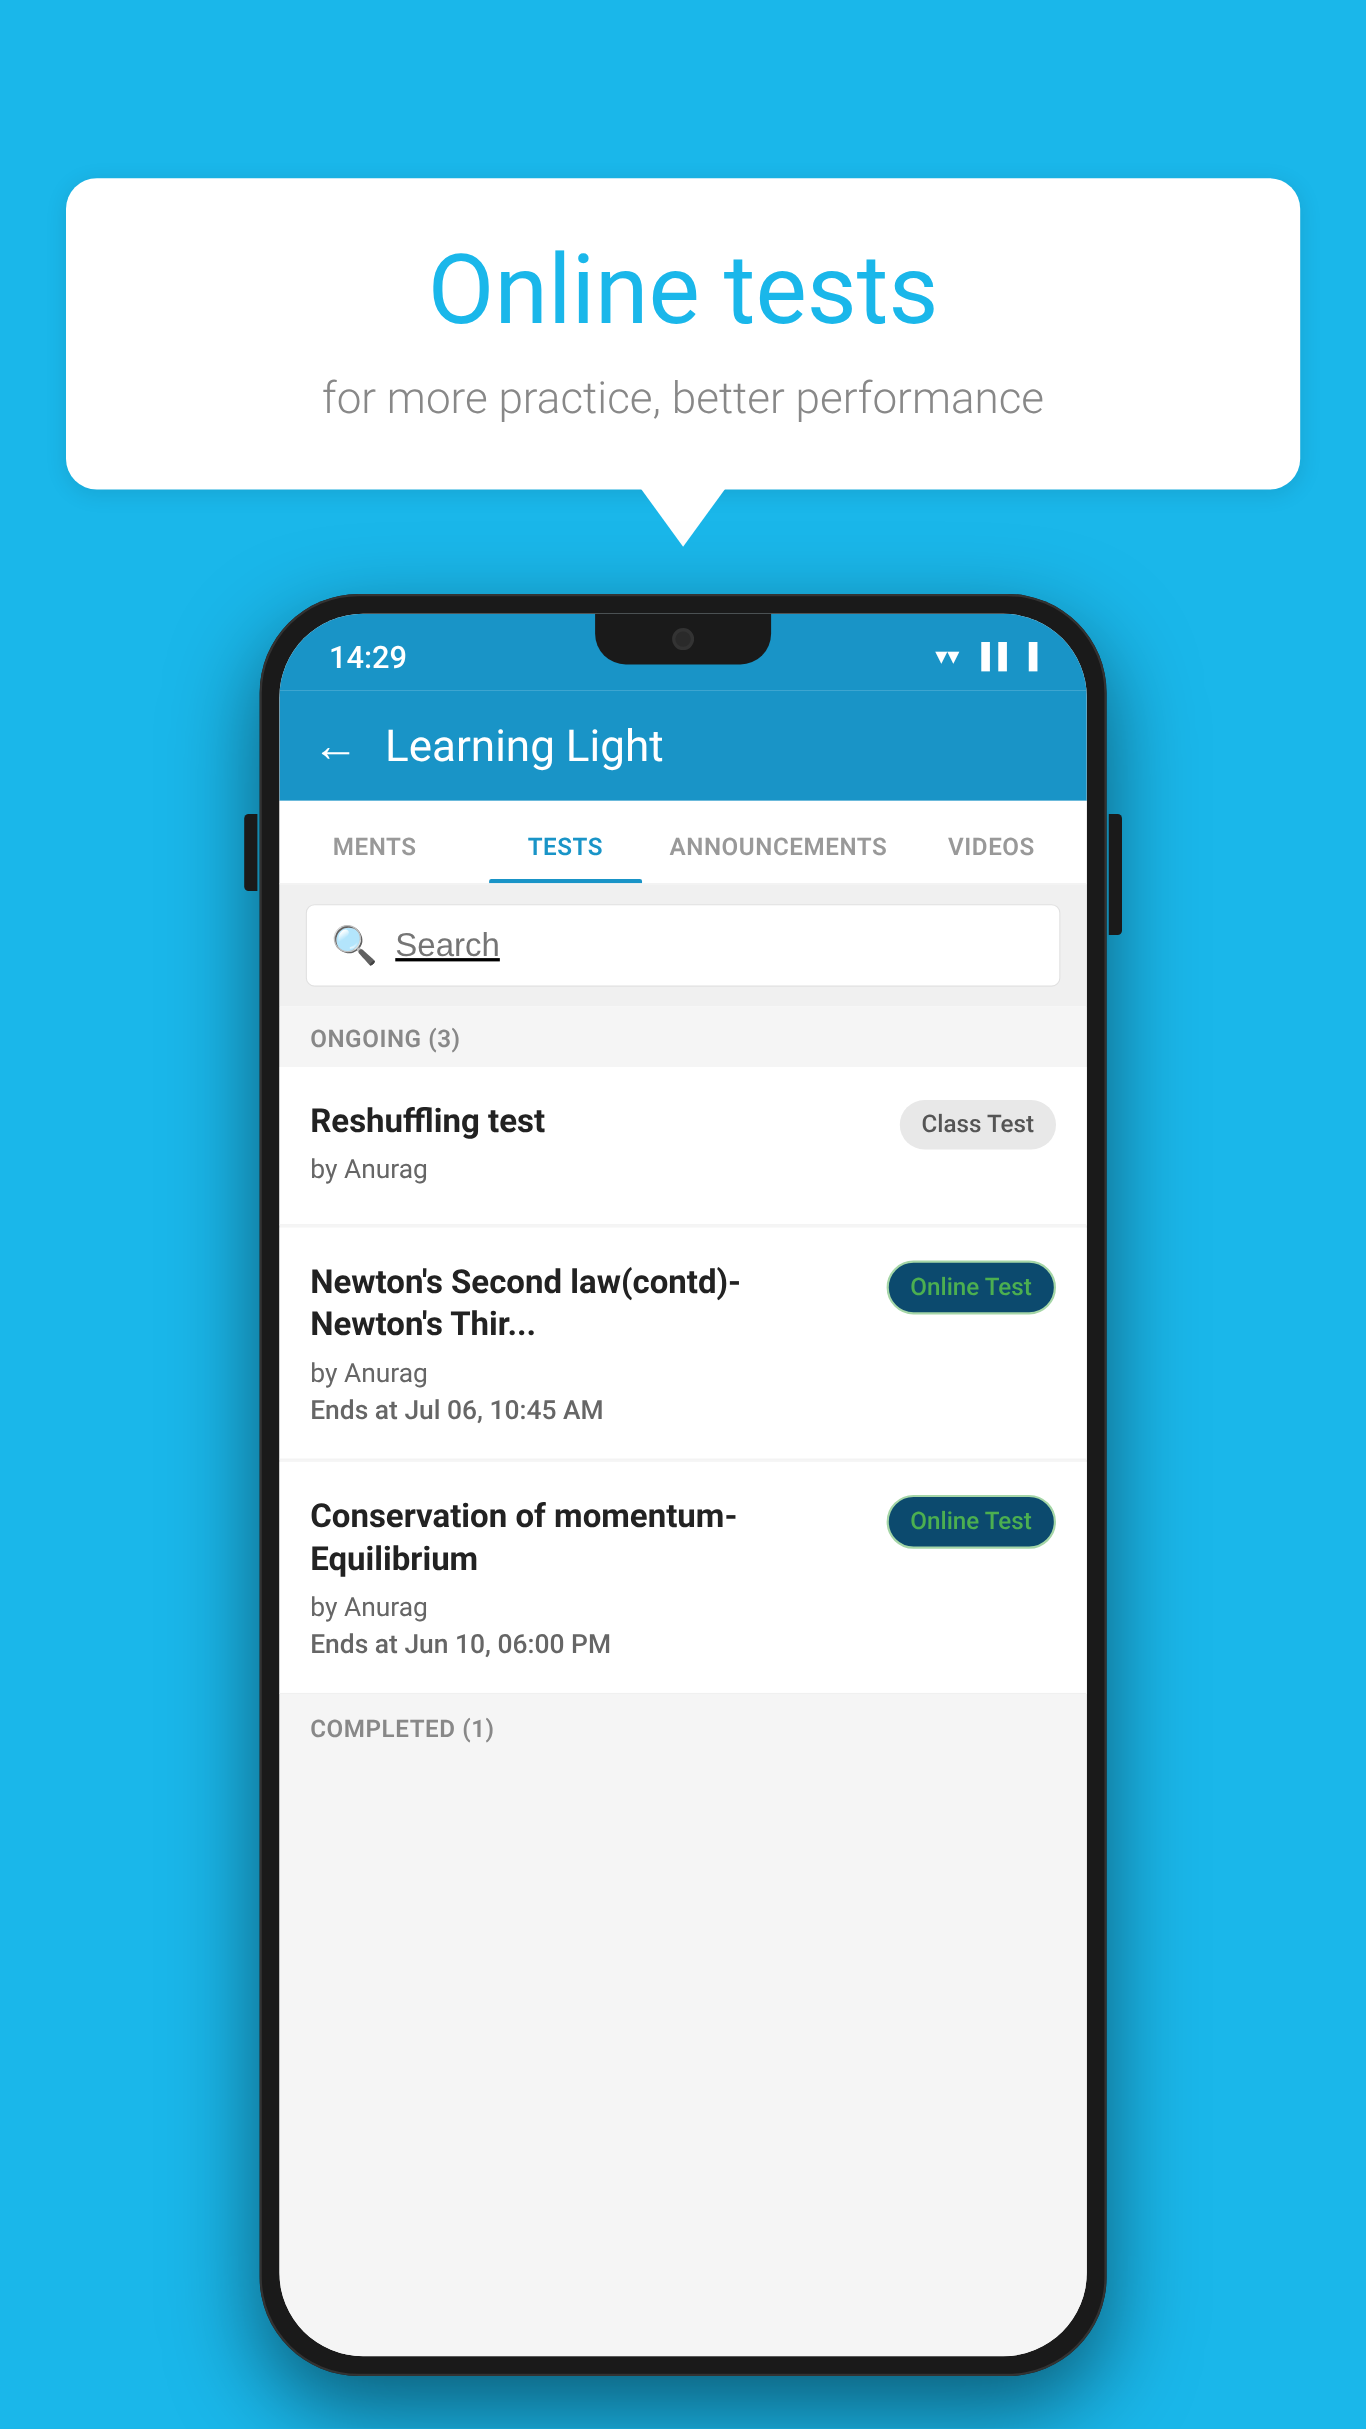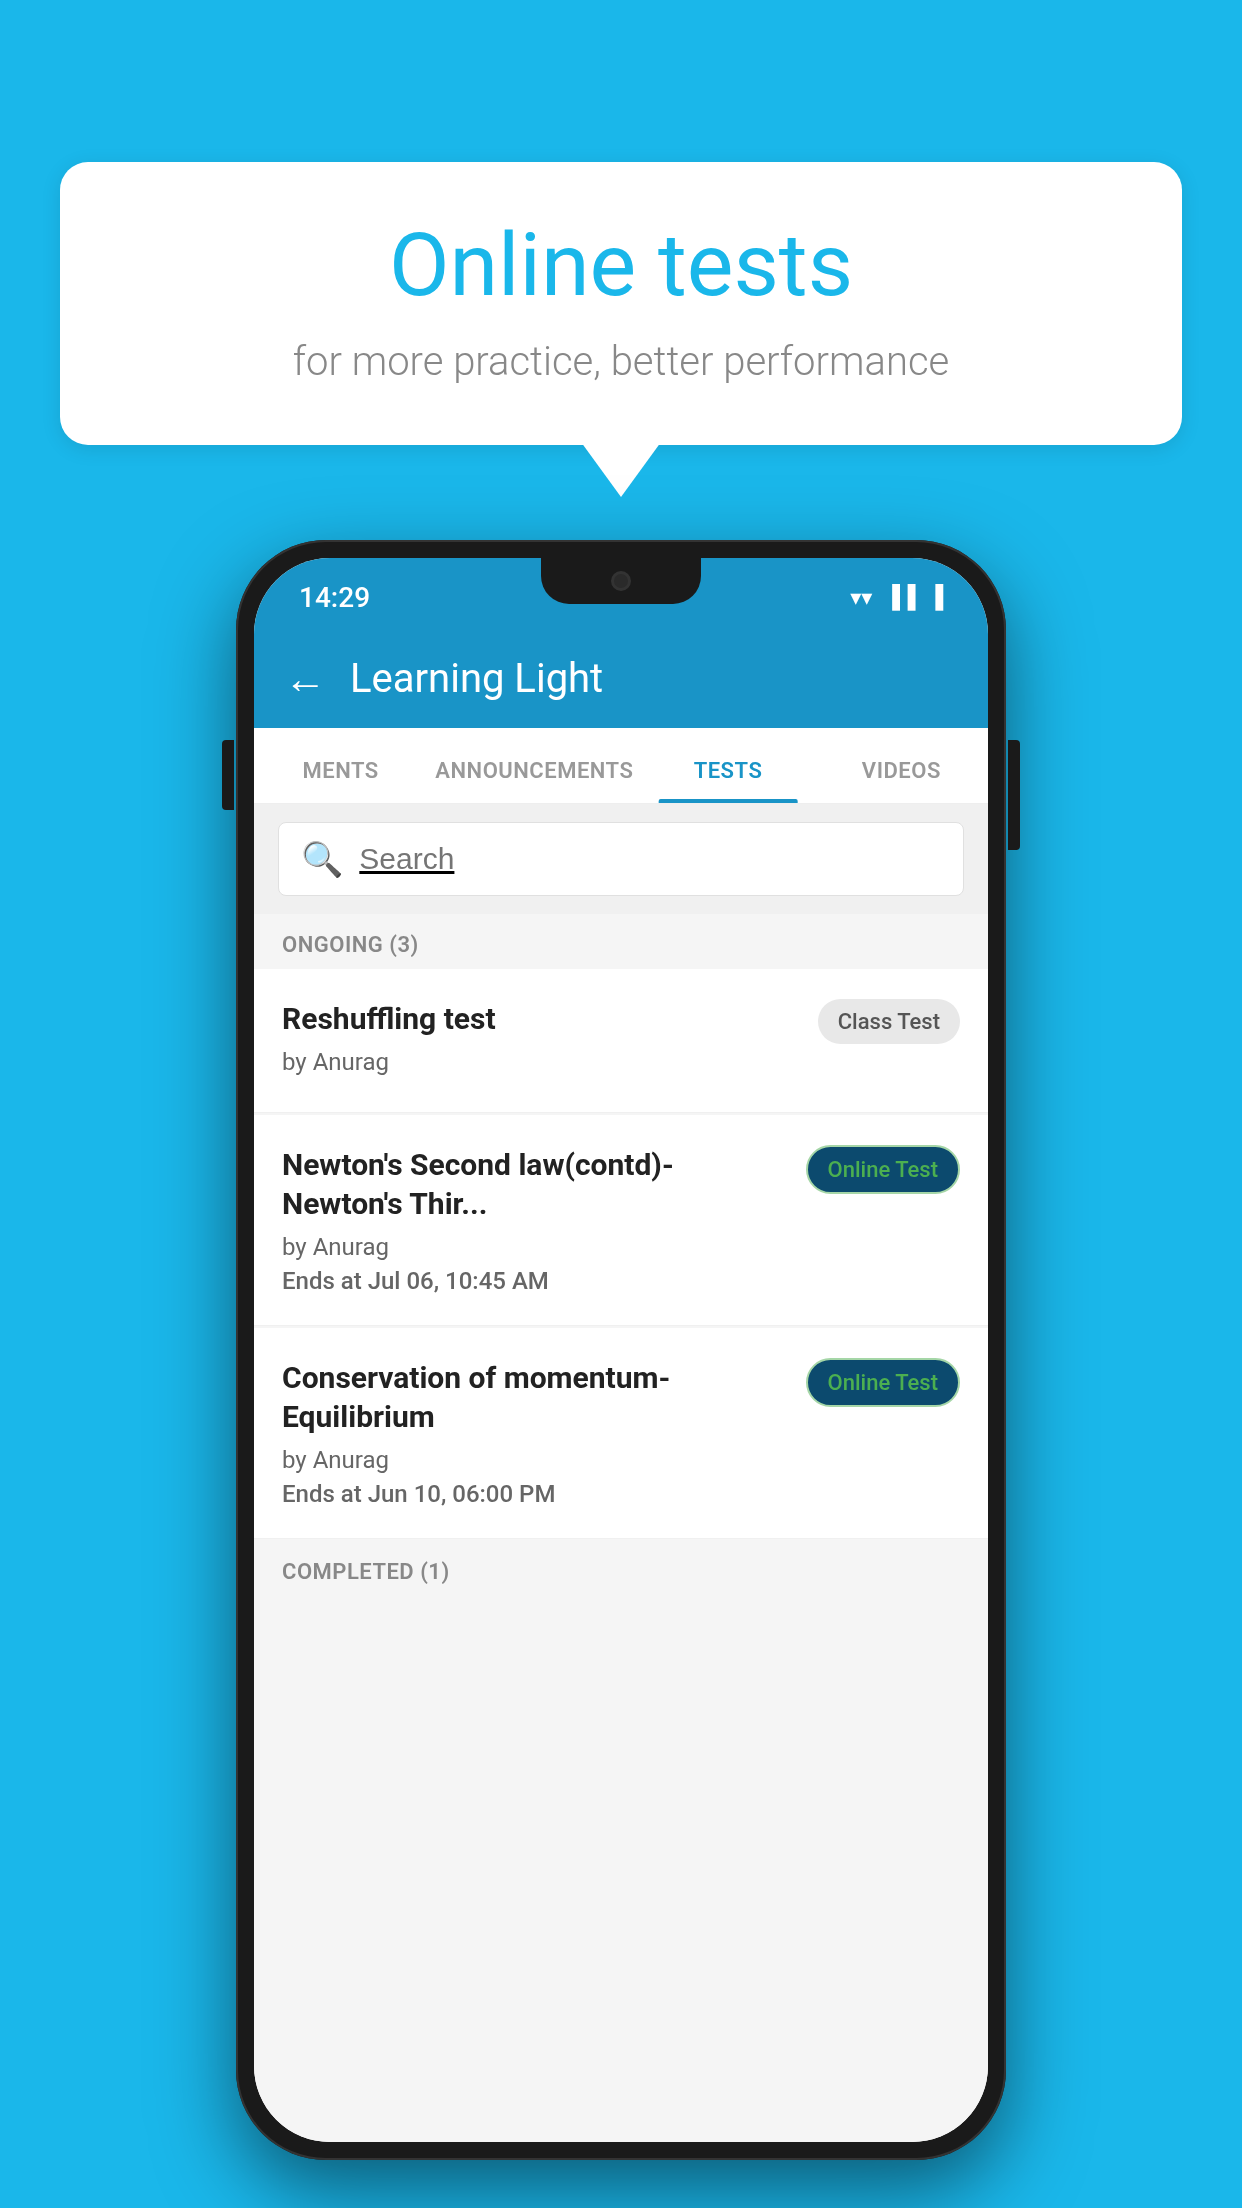--- a/index.html
+++ b/index.html
@@ -364,25 +364,25 @@
 
         <div class="app-bar">
           <span class="back-arrow">←</span>
           <span class="app-title">Learning Light</span>
         </div>
 
         <div class="tabs-container">
           <div class="tab">
             <span>MENTS</span>
           </div>
+          <div class="tab active">
+            <span>TESTS</span>
+          </div>
           <div class="tab">
             <span>ANNOUNCEMENTS</span>
-          </div>
-          <div class="tab active">
-            <span>TESTS</span>
           </div>
           <div class="tab">
             <span>VIDEOS</span>
           </div>
         </div>
 
         <div class="search-container">
           <div class="search-box">
             <span class="search-icon-svg">🔍</span>
             <input class="search-input" type="text" placeholder="Search" style="">

